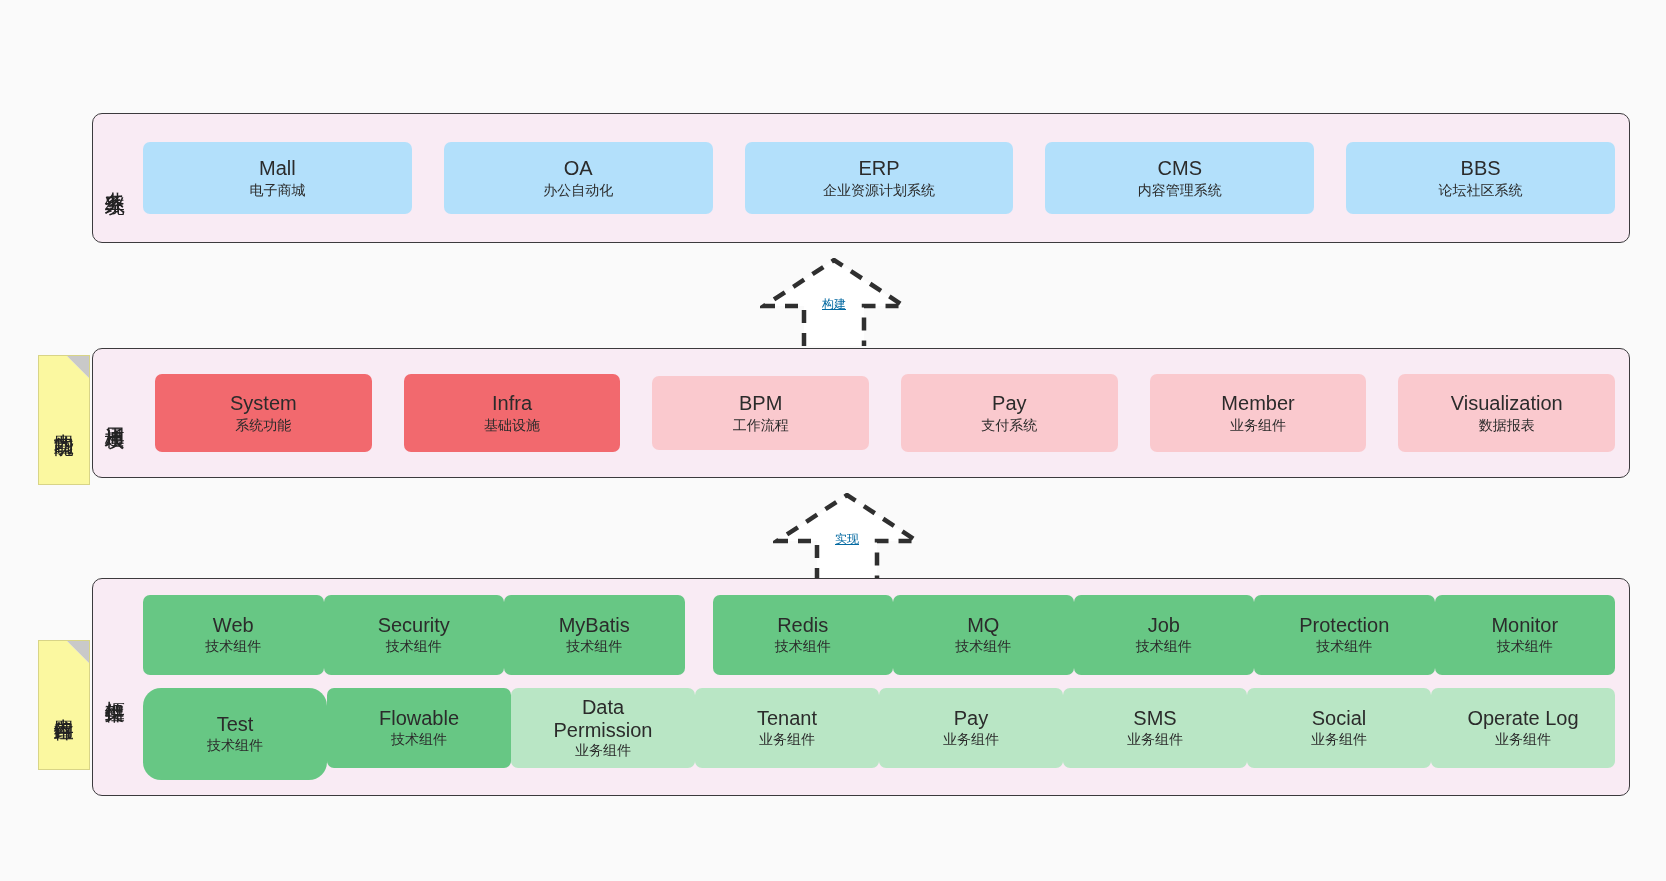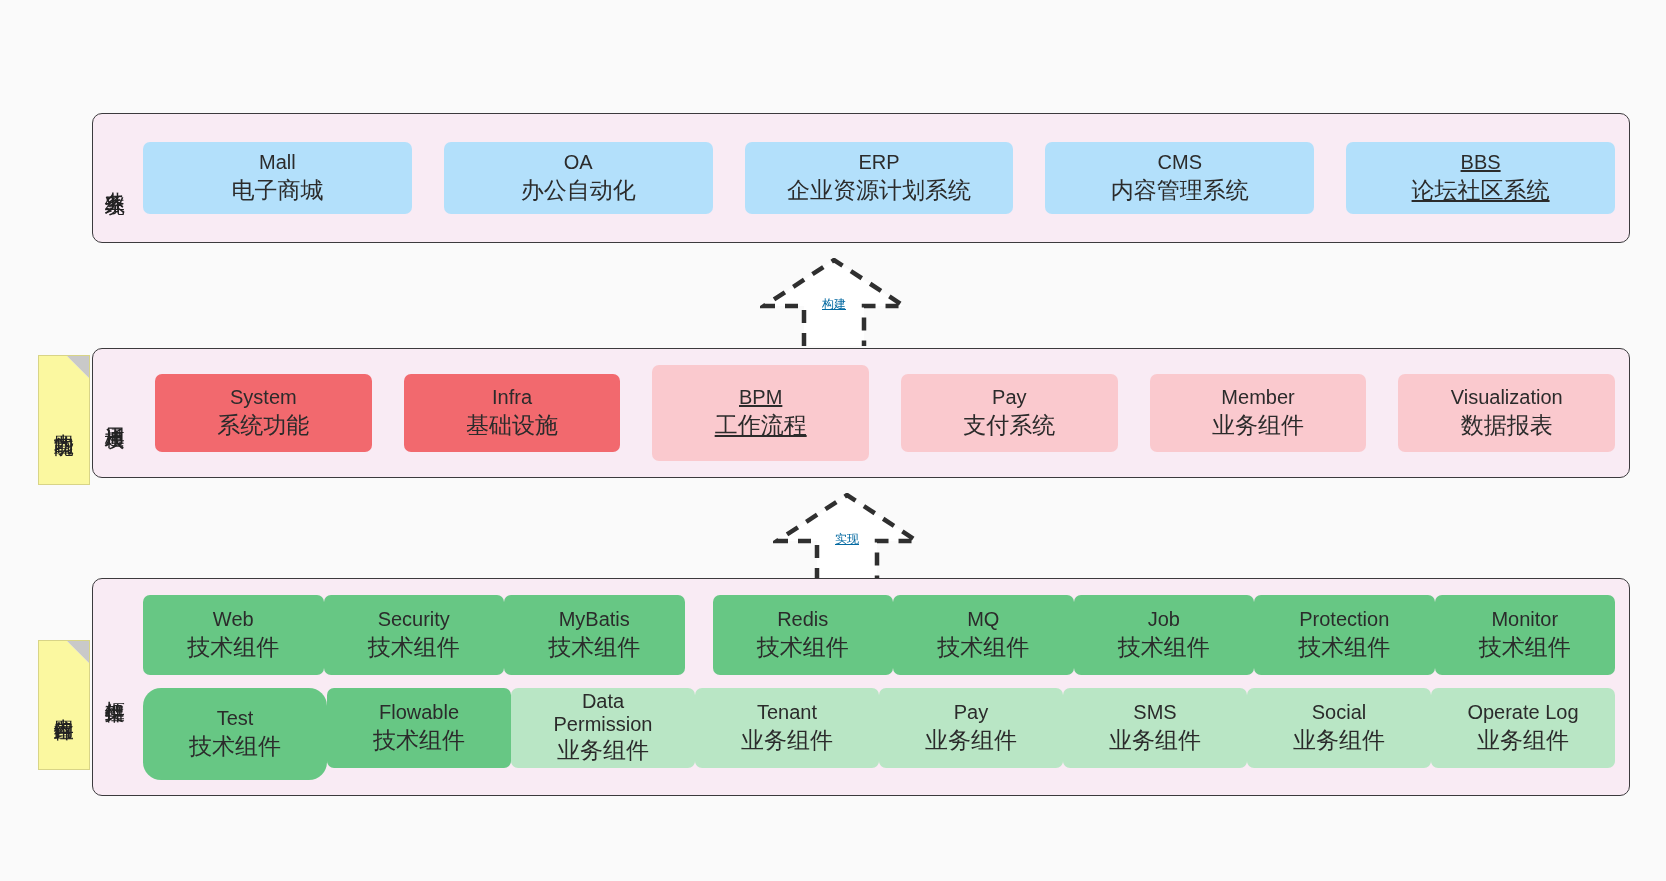--- a/index.html
+++ b/index.html
@@ -72,21 +72,21 @@
     display: flex;
     flex-direction: column;
     align-items: center;
     justify-content: center;
     text-align: center;
     color: #2b2b2b;
     line-height: 1.28;
     user-select: none;
   }
   .card .t1 { font-size: 20px; }
-  .card .t2 { font-size: 23px; }
+  .card .t2 { font-size: 14px; }
 
   .card.blue    { background: #b3e0fb; }
   .card.red     { background: #f2696e; }
   .card.pink    { background: #fac9ce; }
   .card.green   { background: #67c784; }
   .card.ltgreen { background: #b9e6c5; }
 
   
   .note {
     position: absolute;
@@ -159,21 +159,21 @@
         <span class="t2">办公自动化</span>
       </div>
       <div class="card blue" style="height:72px;">
         <span class="t1">ERP</span>
         <span class="t2">企业资源计划系统</span>
       </div>
       <div class="card blue" style="height:72px;">
         <span class="t1">CMS</span>
         <span class="t2">内容管理系统</span>
       </div>
-      <div class="card blue" style="height:72px;text-decoration:underline;">
+      <div class="card blue" style="height:72px;">
         <span class="t1">BBS</span>
         <span class="t2">论坛社区系统</span>
       </div>
     </div>
   </div>
 
   <div class="arrow" style="left:760px; top:258px; width:148px; height:88px;">
     <svg width="148" height="88" viewBox="0 0 148 88" aria-hidden="true">
       <path d="M 44 88 L 44 48 L 4 48 L 74 2 L 144 48 L 104 48 L 104 88" fill="#ffffff" stroke="#2f2f2f" stroke-width="4.5" stroke-dasharray="13,10" stroke-linejoin="miter"></path>
     </svg>
@@ -188,21 +188,21 @@
     <div class="layer-title">通用模块</div>
     <div class="layer-body">
       <div class="card red" style="height:78px;margin-left:12px;">
         <span class="t1">System</span>
         <span class="t2">系统功能</span>
       </div>
       <div class="card red" style="height:78px;">
         <span class="t1">Infra</span>
         <span class="t2">基础设施</span>
       </div>
-      <div class="card pink" style="height:96px;text-decoration:underline;">
+      <div class="card pink" style="height:74px;">
         <span class="t1">BPM</span>
         <span class="t2">工作流程</span>
       </div>
       <div class="card pink" style="height:78px;">
         <span class="t1">Pay</span>
         <span class="t2">支付系统</span>
       </div>
       <div class="card pink" style="height:78px;">
         <span class="t1">Member</span>
         <span class="t2">业务组件</span>

